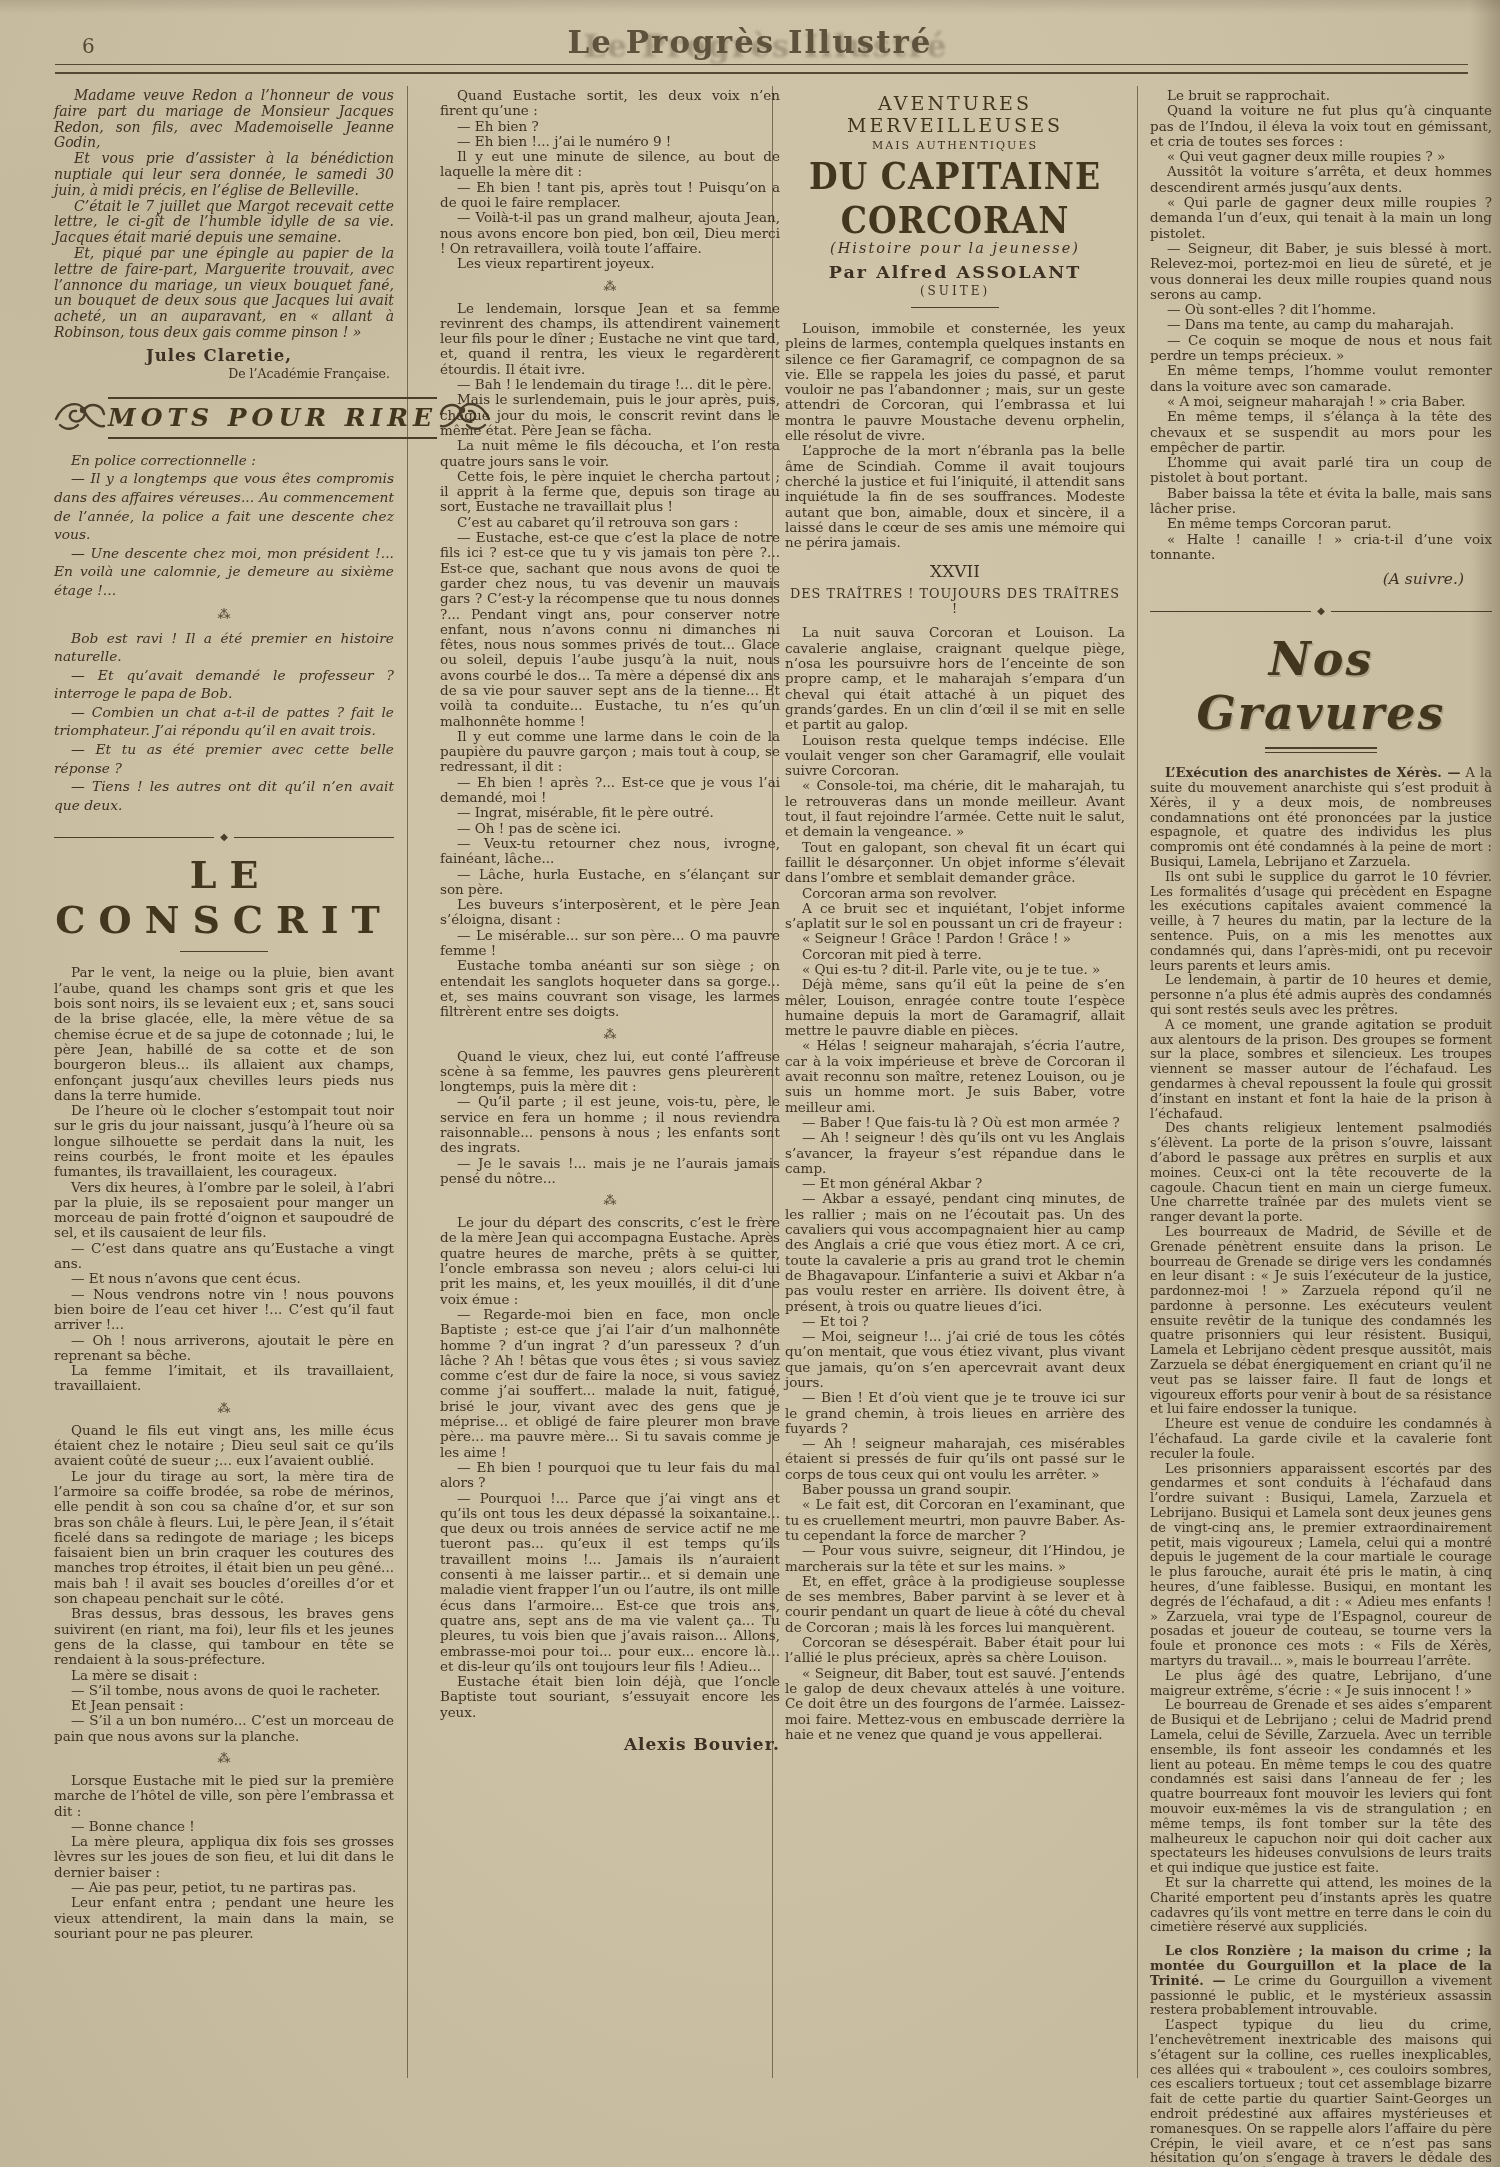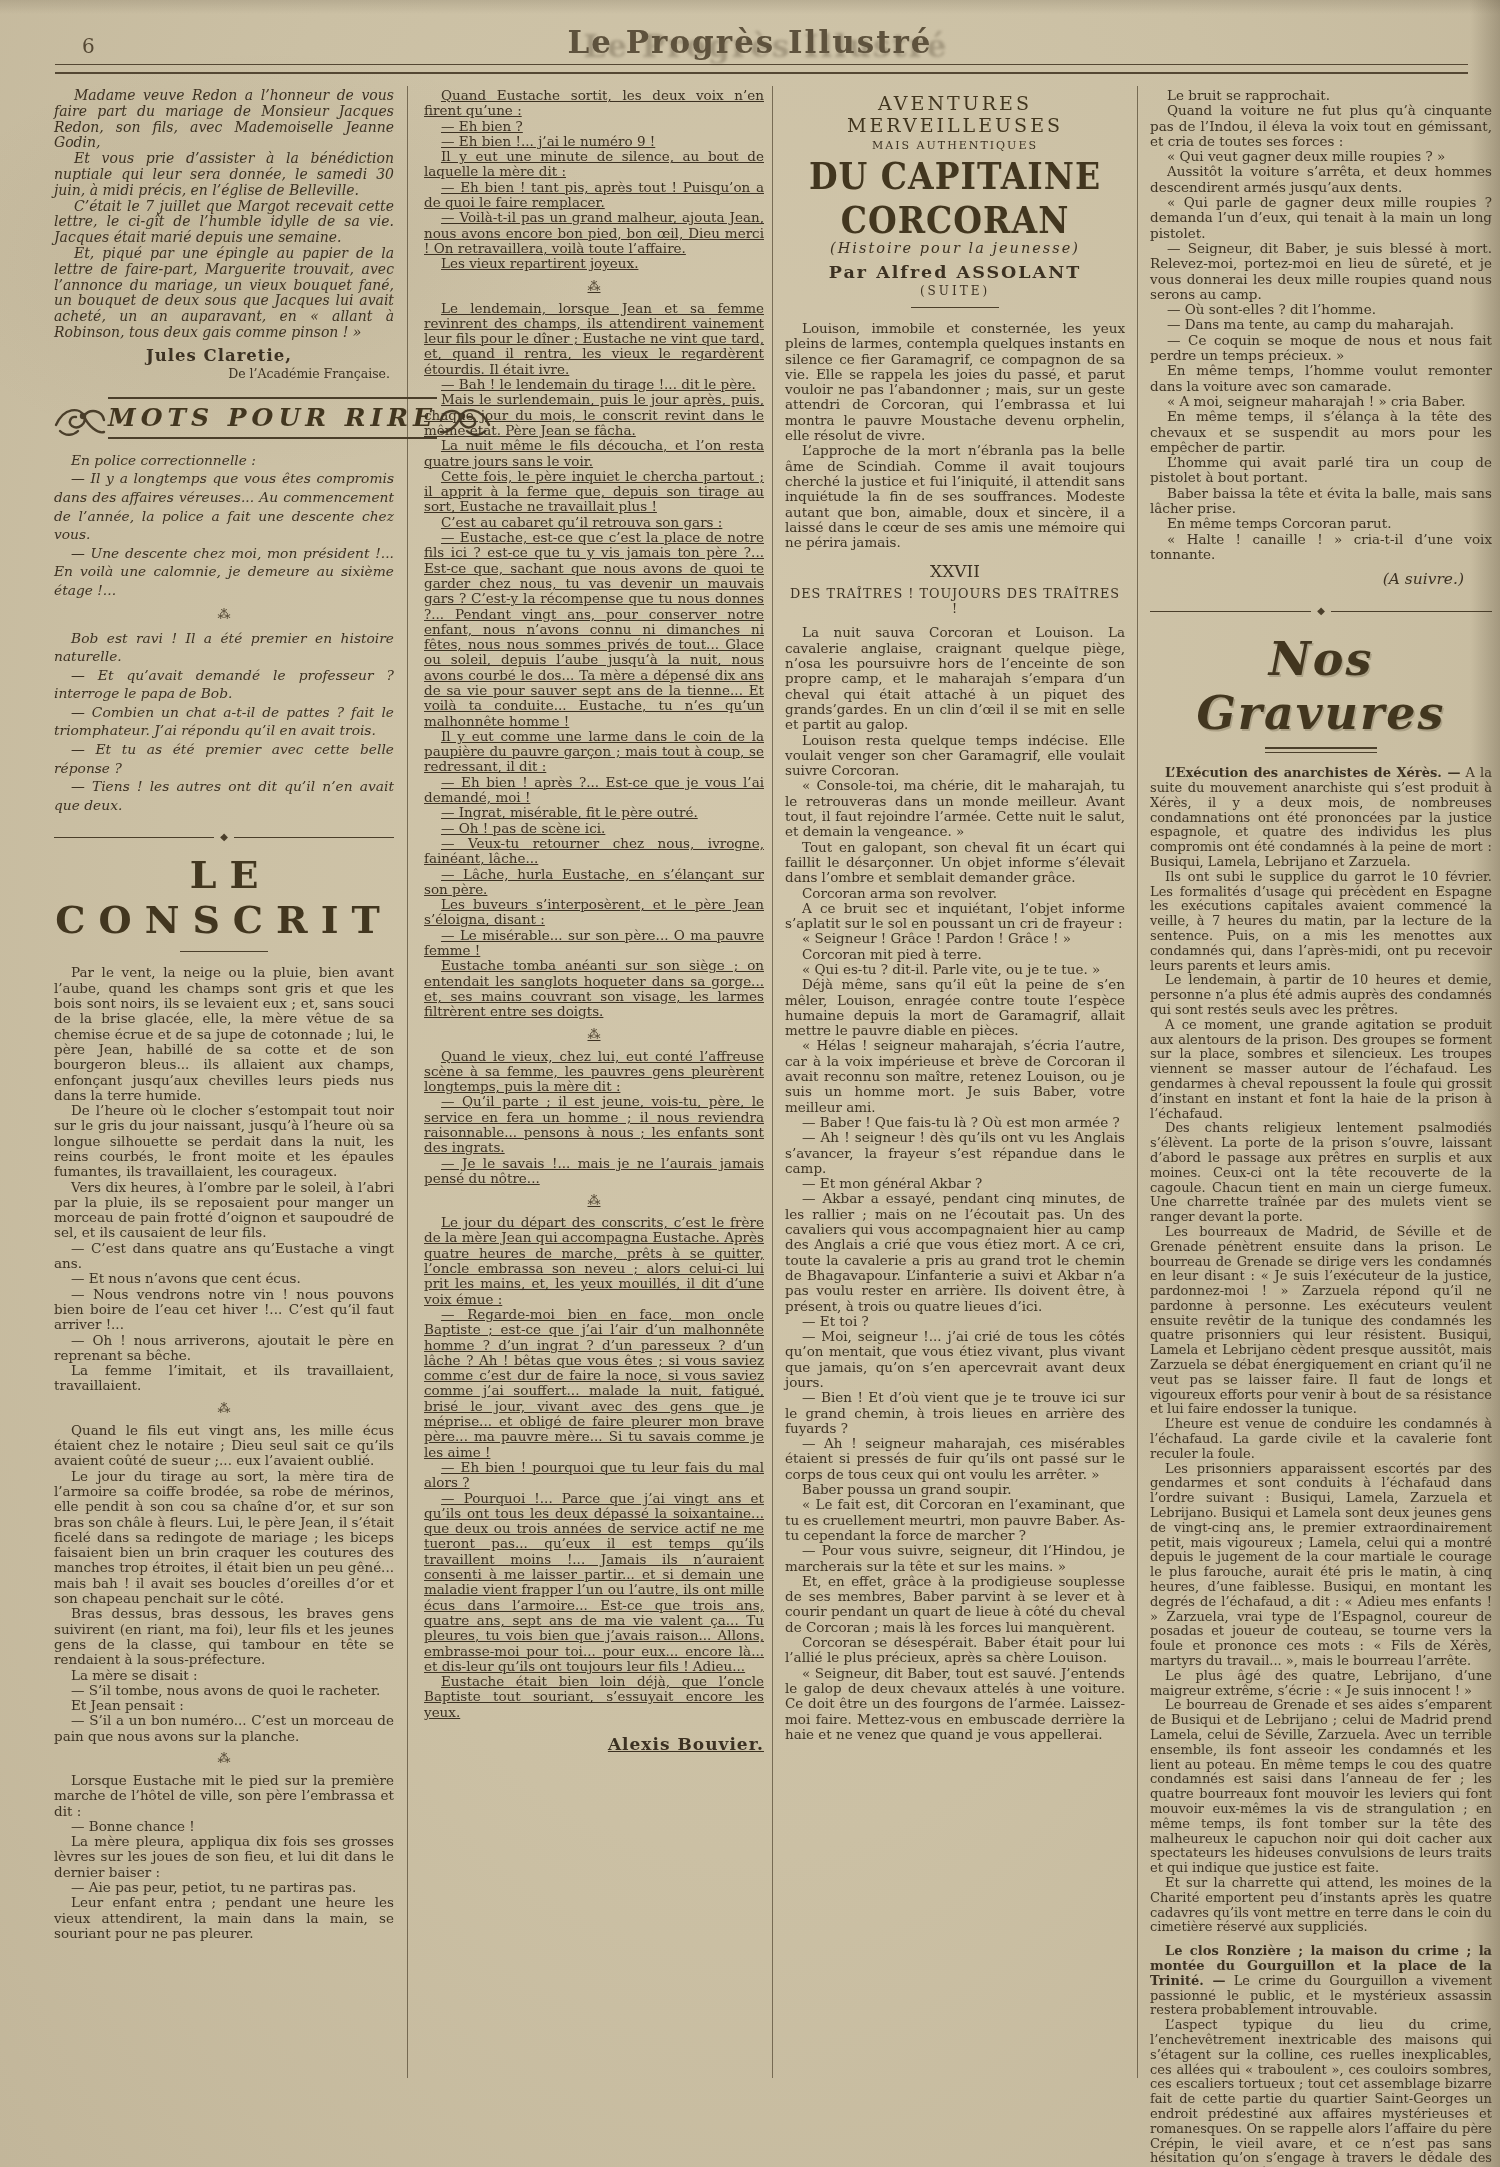--- a/index.html
+++ b/index.html
@@ -18,32 +18,32 @@
     letter-spacing:2px;color:#5e523d;font-weight:bold;}
   .masthead.ghost{transform:translate(16px,4px);filter:blur(1.6px);opacity:.38;}
   .toprule{position:absolute;left:55px;right:32px;top:64px;height:7px;
     border-top:1.5px solid #544733;border-bottom:2.5px solid #544733;}
   .vrule{position:absolute;top:86px;width:1px;background:rgba(90,77,56,.75);}
   .v1{left:407px;height:1992px;}
   .v2{left:772px;height:1992px;}
   .v3{left:1137px;height:1992px;}
   .col{position:absolute;top:88px;width:340px;}
   .col1{left:54px;}
-  .col2{left:424px;text-decoration:underline;}
+  .col2{left:440px;}
   .col3{left:785px;}
   .col4{left:1150px;width:342px;}
 
   p{margin:0;}
   .para{font-size:13.5px;line-height:15.3px;text-align:justify;text-indent:17px;}
   .ann-p{font-style:italic;font-size:14px;line-height:15.8px;text-align:justify;text-indent:20px;}
   .sig{text-align:center;font-weight:bold;font-size:16.5px;margin-top:5px;padding-right:10px;letter-spacing:1px;}
   .sig-sub{text-align:right;font-size:12.5px;margin-top:1px;padding-right:4px;}
   .author-sig{text-align:right;font-weight:bold;font-size:17px;margin-top:14px;padding-left:60px;letter-spacing:1px;}
 
-  .mots-banner{display:flex;align-items:flex-end;margin:16px 0 12px;}
+  .mots-banner{display:flex;align-items:flex-start;margin:16px 0 12px;}
   .flourish{flex:0 0 auto;width:52px;height:36px;}
   .flourish.right{transform:scaleX(-1);}
   .mots-box{flex:1;border-top:2px solid #4a3e2a;border-bottom:2px solid #4a3e2a;
     text-align:center;padding:4px 0 5px;margin:0 2px;}
   .mots-title{font-weight:bold;font-style:italic;font-size:25px;letter-spacing:5px;color:#42361f;white-space:nowrap;}
   .mots-p{font-style:italic;font-size:13.8px;line-height:18.6px;text-align:justify;text-indent:17px;}
   .asterism{text-align:center;font-size:13px;line-height:1;margin:8px 0;color:#4a3e2a;}
 
   .rule-diamond{display:flex;align-items:center;gap:6px;margin:18px 0 6px;}
   .rule-diamond .line{flex:1;height:1px;background:#4a3e2a;}

